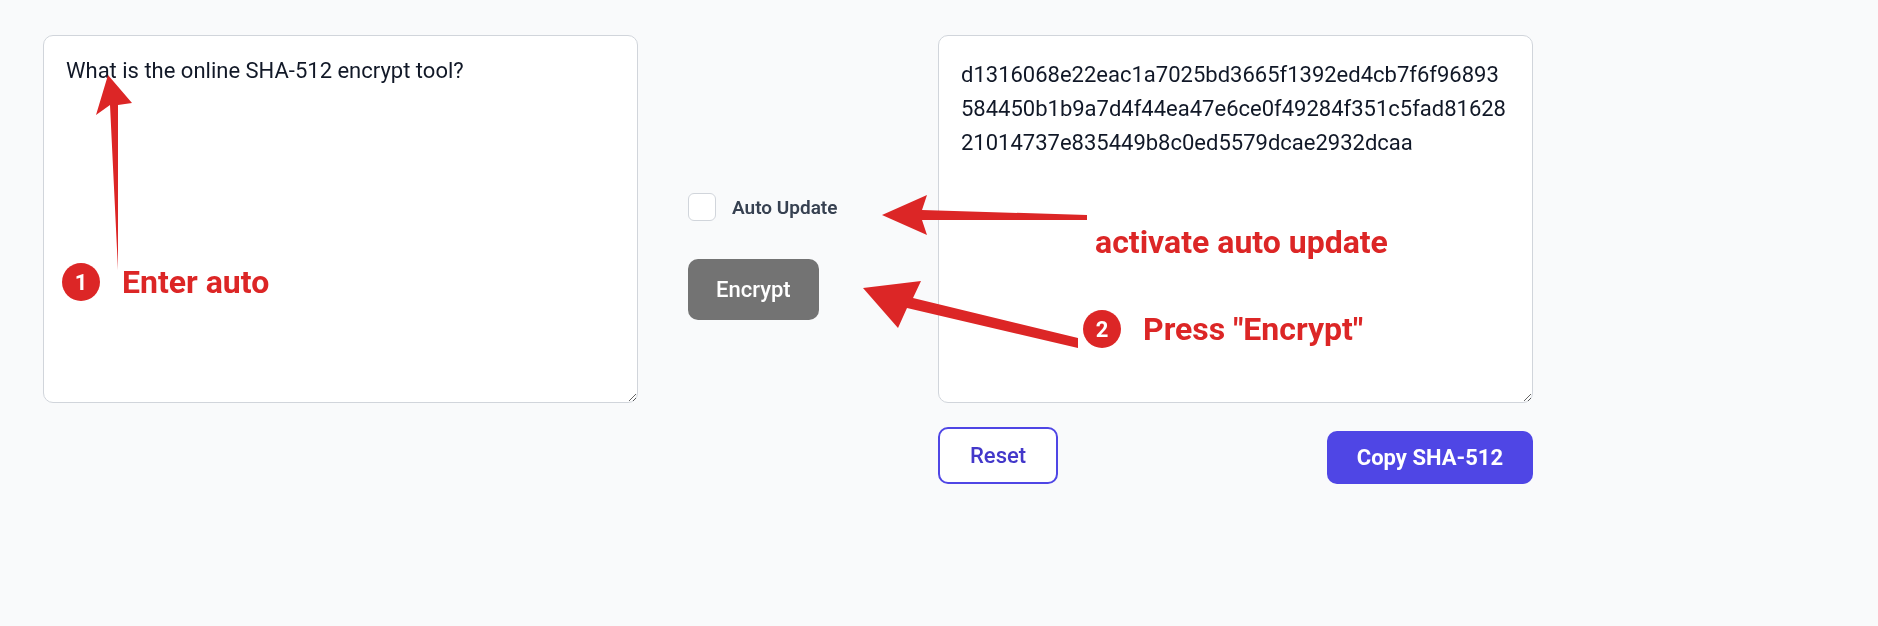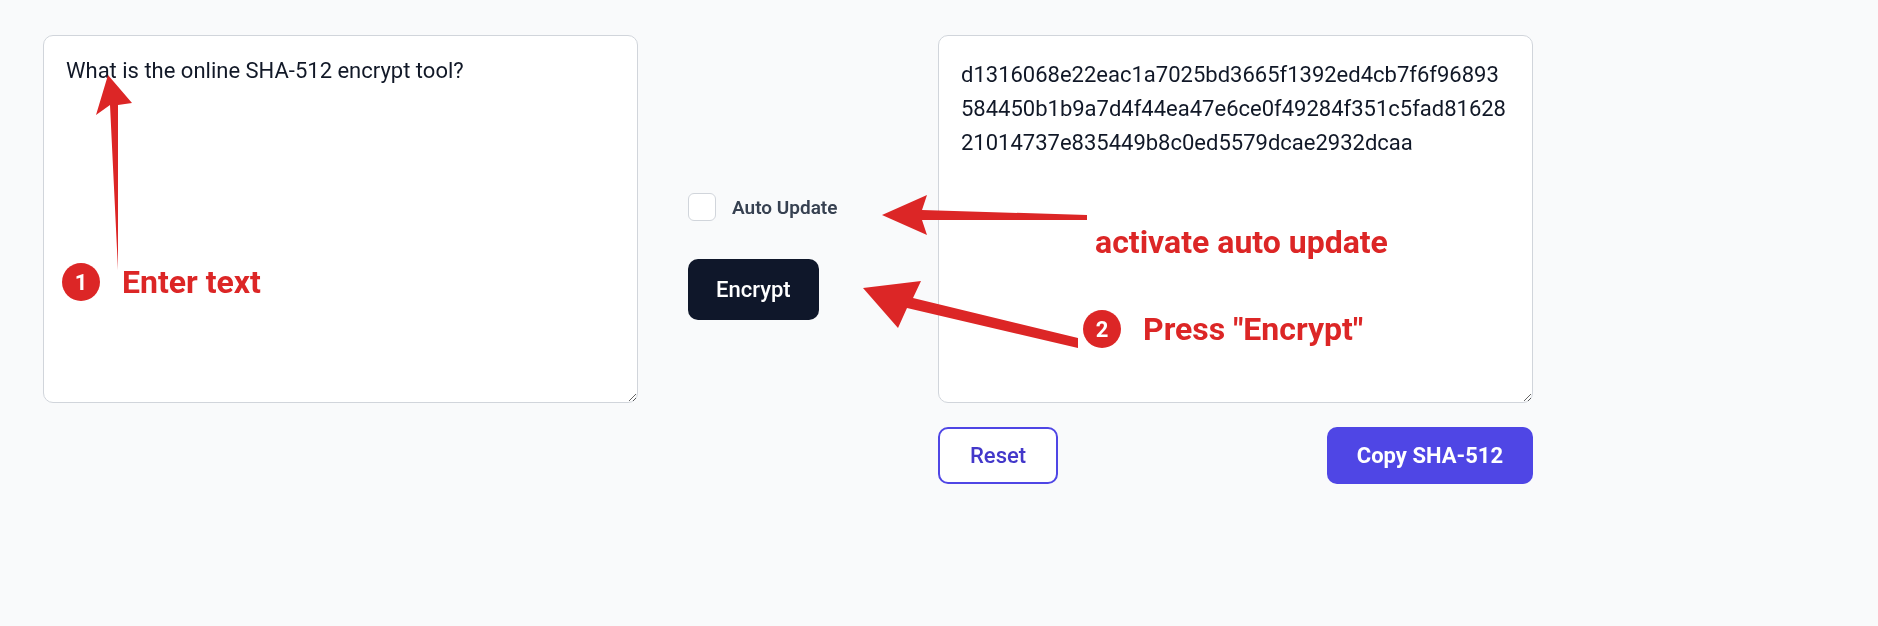--- a/index.html
+++ b/index.html
@@ -58,21 +58,21 @@
     }
     .checkbox-label {
       font-size: 19px;
       font-weight: 600;
       color: #374151;
     }
     .encrypt-btn {
       display: flex;
       align-items: center;
       gap: 12px;
-      background: #0f172a;
+      background: #737373;
       color: #fff;
       border: none;
       border-radius: 10px;
       padding: 18px 28px;
       font-size: 22px;
       font-weight: 500;
       cursor: pointer;
       font-family: inherit;
     }
     .right-col {
@@ -92,20 +92,21 @@
       color: #111827;
       resize: both;
       outline: none;
       word-break: break-all;
       line-height: 1.55;
     }
     .bottom-buttons {
       display: flex;
       justify-content: space-between;
       margin-top: 24px;
+      align-items: flex-end;
     }
     .reset-btn {
       background: #fff;
       color: #4338ca;
       border: 2px solid #4f46e5;
       border-radius: 10px;
       padding: 14px 30px;
       font-size: 22px;
       font-weight: 500;
       cursor: pointer;
@@ -175,21 +176,21 @@
       </button>
     </div>
   </div>
 </div>
 
 <svg class="arrow-svg" style="left:88px; top:75px;" width="60" height="195" viewBox="0 0 60 195">
   <path d="M 30 195 L 22 30 L 8 40 L 20 0 L 44 28 L 30 30 Z" fill="#dc2626"></path>
 </svg>
 <div class="annotation" style="left:62px; top:263px; display:flex; align-items:center; gap:22px;">
   <div class="badge">1</div>
-  <span class="annot-text">Enter text</span>
+  <span class="annot-text">Enter auto</span>
 </div>
 
 <svg class="arrow-svg" style="left:882px; top:190px;" width="205" height="50" viewBox="0 0 205 50">
   <path d="M 205 25 L 40 20 L 45 5 L 0 25 L 45 45 L 40 30 L 205 30 Z" fill="#dc2626"></path>
 </svg>
 <div class="annotation" style="left:1095px; top:195px;margin-top:28px;">
   <span class="annot-text">activate auto update</span>
 </div>
 
 <svg class="arrow-svg" style="left:863px; top:273px;" width="215" height="80" viewBox="0 0 215 80">

